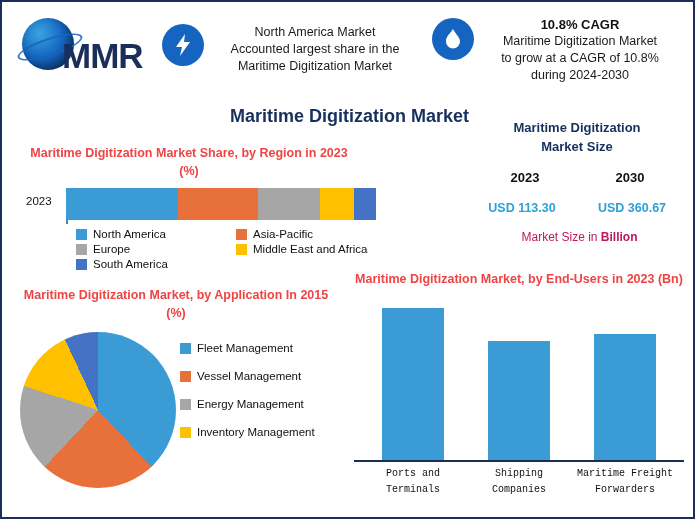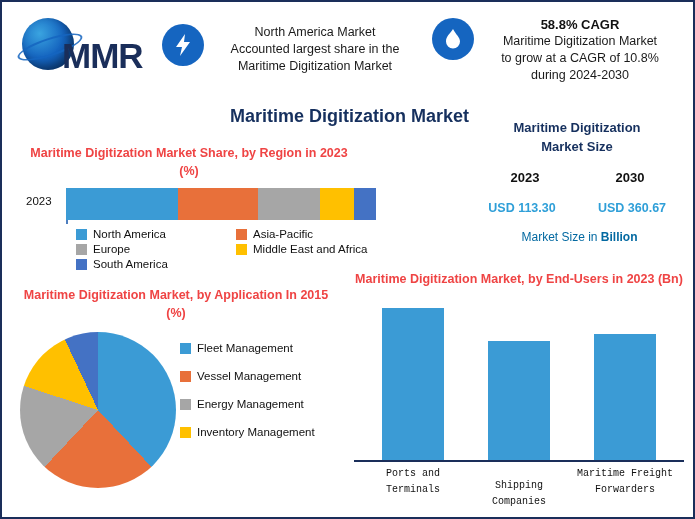--- a/index.html
+++ b/index.html
@@ -184,21 +184,21 @@
   }
   .ms-val-1 { left: 470px; top: 199px; width: 100px; text-align: center; }
   .ms-val-2 { left: 578px; top: 199px; width: 104px; text-align: center; }
   .ms-unit {
     position: absolute;
     left: 470px;
     top: 228px;
     width: 215px;
     text-align: center;
     font-size: 12px;
-    color: #0369a1;
+    color: #be185d;
   }
   .ms-unit b { font-weight: bold; }
 
   
   .pie-title { left: 14px; top: 284px; width: 320px; }
   .pie {
     position: absolute;
     left: 18px;
     top: 330px;
     width: 156px;
@@ -244,21 +244,21 @@
     position: absolute;
     top: 158px;
     width: 106px;
     text-align: center;
     font-size: 10px;
     color: #111;
     line-height: 16px;
     font-family: Liberation Mono, monospace;
   }
   .eu-l0 { left: 6px; }
-  .eu-l1 { left: 112px; margin-top: 12px; }
+  .eu-l1 { left: 112px; }
   .eu-l2 { left: 218px; }
 </style>
 </head>
 <body>
 
 <div id="page">
 
   <div class="logo-wrap">
     <div class="logo-globe"></div>
     <div class="logo-text">MMR</div>
@@ -274,21 +274,21 @@
     <div>Accounted largest share in the</div>
     <div>Maritime Digitization Market</div>
   </div>
 
   <div class="badge badge-2">
     <svg width="18" height="23" viewBox="0 0 18 23" aria-hidden="true">
       <path d="M9 1 C6 6 2 8 2 13.5 A7 7 0 0 0 16 13.5 C16 9 12 7 9 1 Z" fill="#ffffff"></path>
     </svg>
   </div>
   <div class="hdr-block hdr-2">
-    <div class="cagr">58.8% CAGR</div>
+    <div class="cagr">10.8% CAGR</div>
     <div>Maritime Digitization Market</div>
     <div>to grow at a CAGR of 10.8%</div>
     <div>during 2024-2030</div>
   </div>
 
   <div class="main-title">Maritime Digitization Market</div>
 
   <div class="sec-title region-title">Maritime Digitization Market Share, by Region in 2023 (%)</div>
   <div class="axis-label-2023">2023</div>
   <div class="bar-baseline"></div>

